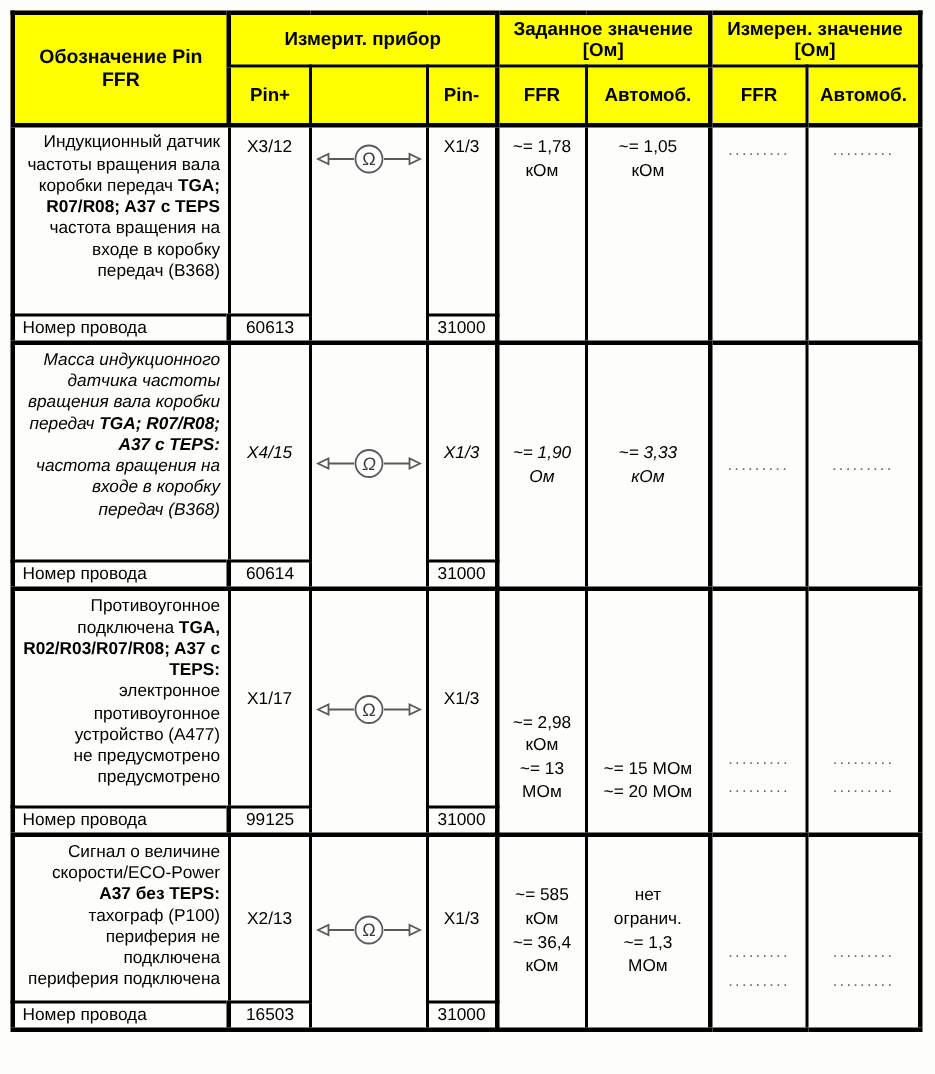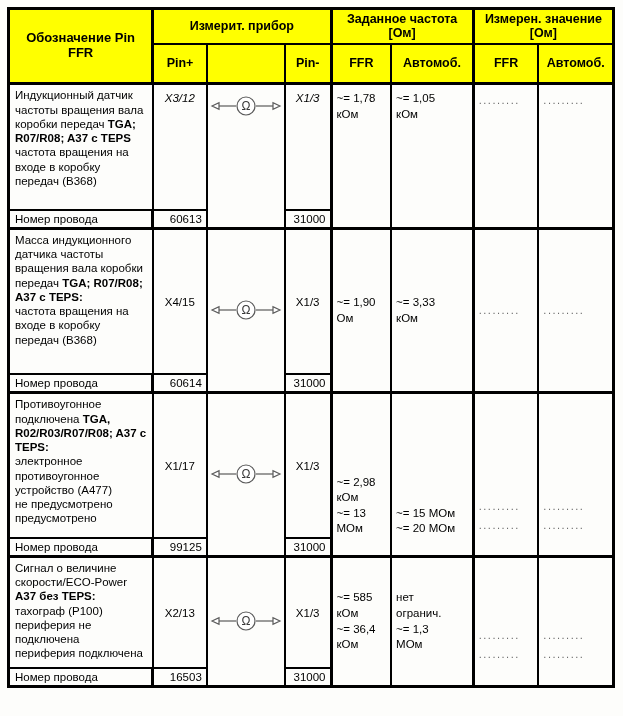--- a/index.html
+++ b/index.html
@@ -43,53 +43,53 @@
     font-size: 12.5px;
     white-space: pre-line;
     line-height: 1.15;
   }
   .bl3 { border-left-width: 3px; }
   .bb3 { border-bottom-width: 3px; }
 
   tr.head-a { height: 30px; }
   tr.head-b { height: 40px; }
   tr.desc-h0 { height: 126px; }
-  tr.desc-h1 { height: 146px; }
+  tr.desc-h1 { height: 146px; font-style: italic; }
   tr.desc-h2 { height: 145px; }
   tr.desc-h3 { height: 112px; }
   tr.wire-row { height: 18px; }
 
   td.desc {
     vertical-align: top;
-    text-align: left;
+    text-align: right;
     white-space: pre-line;
     line-height: 1.24;
     padding: 3px 5px;
   }
   td.pin {
     text-align: center;
     vertical-align: middle;
   }
   td.icon-cell {
     text-align: center;
     vertical-align: middle;
     padding: 0;
   }
   td.val {
-    text-align: left;
+    text-align: center;
     vertical-align: middle;
     white-space: pre-line;
     line-height: 1.35;
   }
   td.wire-label { text-align: left; padding-left: 5px; margin-left: 16px; }
-  td.wire-num { text-align: right; }
+  td.wire-num { text-align: center; }
 
   
   tr.block0 td.pin, tr.block0 td.icon-cell, tr.block0 td.val { vertical-align: top; }
-  tr.block0 td.pin  { padding-top: 7px; font-style: italic; }
+  tr.block0 td.pin  { padding-top: 7px; }
   tr.block0 td.icon-cell { padding-top: 9px; }
   tr.block0 td.val  { padding-top: 6px; }
   tr.block2 td.val.set  { vertical-align: bottom; padding-bottom: 18px; }
   tr.block2 td.val.meas { vertical-align: bottom; padding-bottom: 20px; }
   tr.block3 td.val.meas { vertical-align: bottom; padding-bottom: 22px; }
 
   .dots-line {
     display: block;
     color: #6b6b6b;
     letter-spacing: 1.5px;
@@ -110,21 +110,21 @@
         <col class="c4">
     <col class="c5">
         <col class="c6">
         <col class="c7">
         <col class="c8">
   </colgroup>
   <thead>
     <tr class="head-a">
       <th rowspan="2" class="bb3" style="font-size:13px;">Обозначение Pin FFR</th>
       <th colspan="3" class="bl3">Измерит. прибор</th>
-      <th colspan="2" class="bl3">Заданное частота
+      <th colspan="2" class="bl3">Заданное значение
 [Ом]</th>
       <th colspan="2" class="bl3">Измерен. значение
 [Ом]</th>
     </tr>
     <tr class="head-b">
       <th class="bl3 bb3">Pin+</th>
       <th class="bb3"></th>
       <th class="bb3">Pin-</th>
       <th class="bl3 bb3">FFR</th>
       <th class="bb3">Автомоб.</th>

